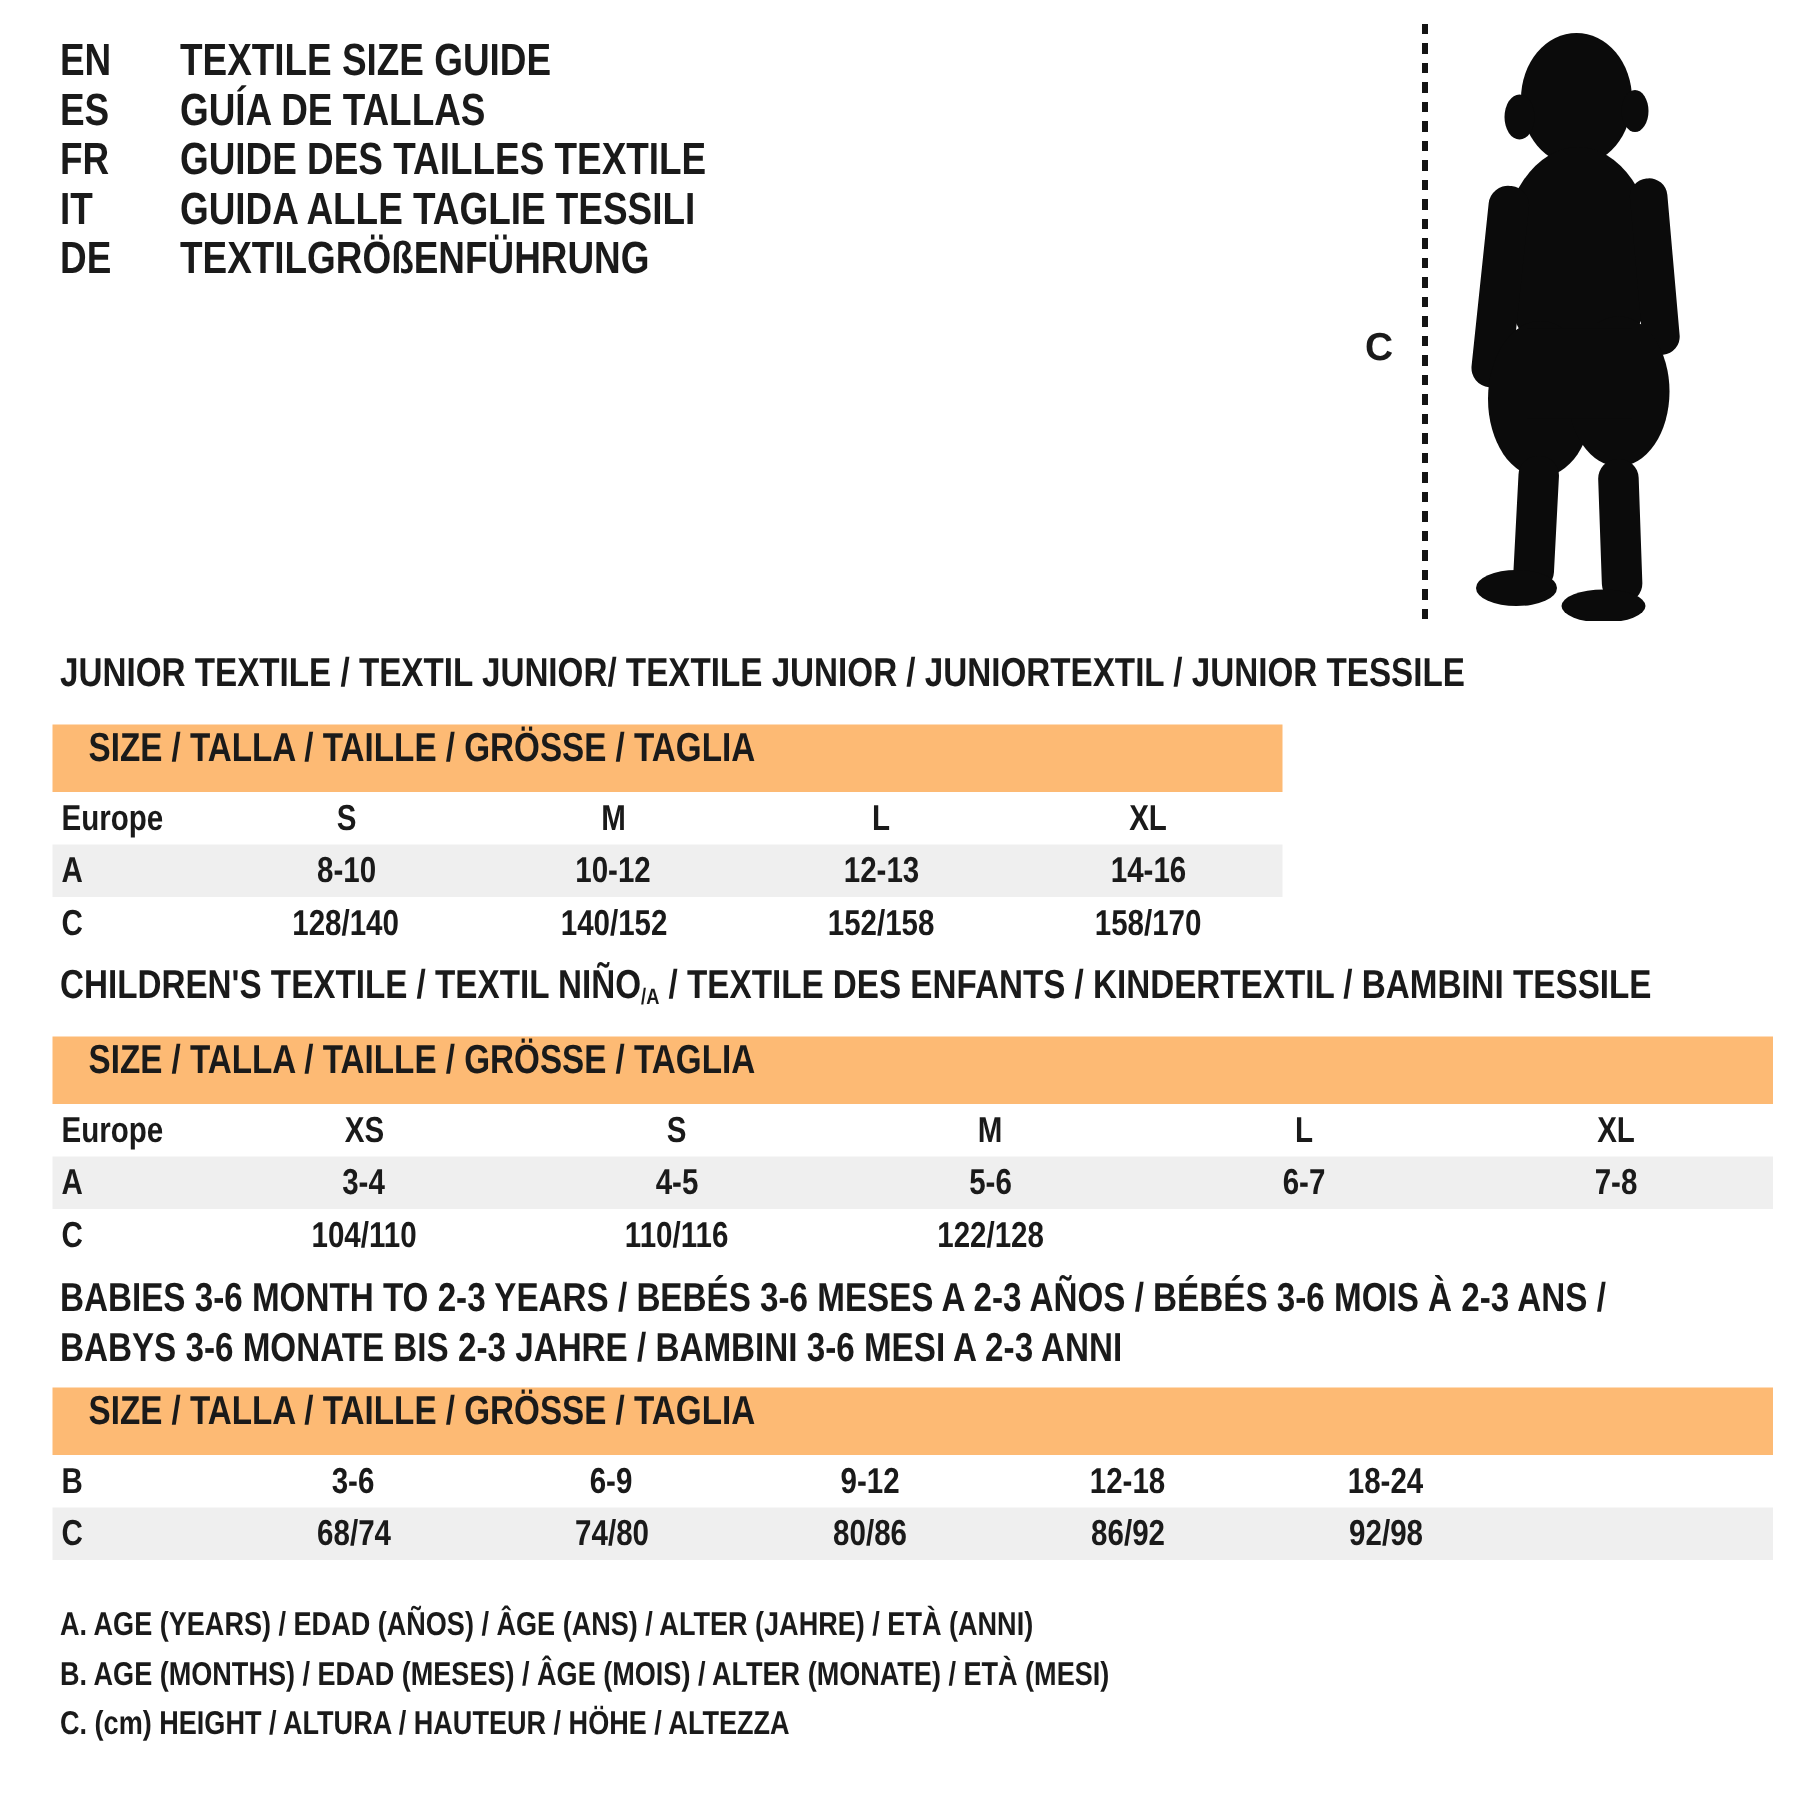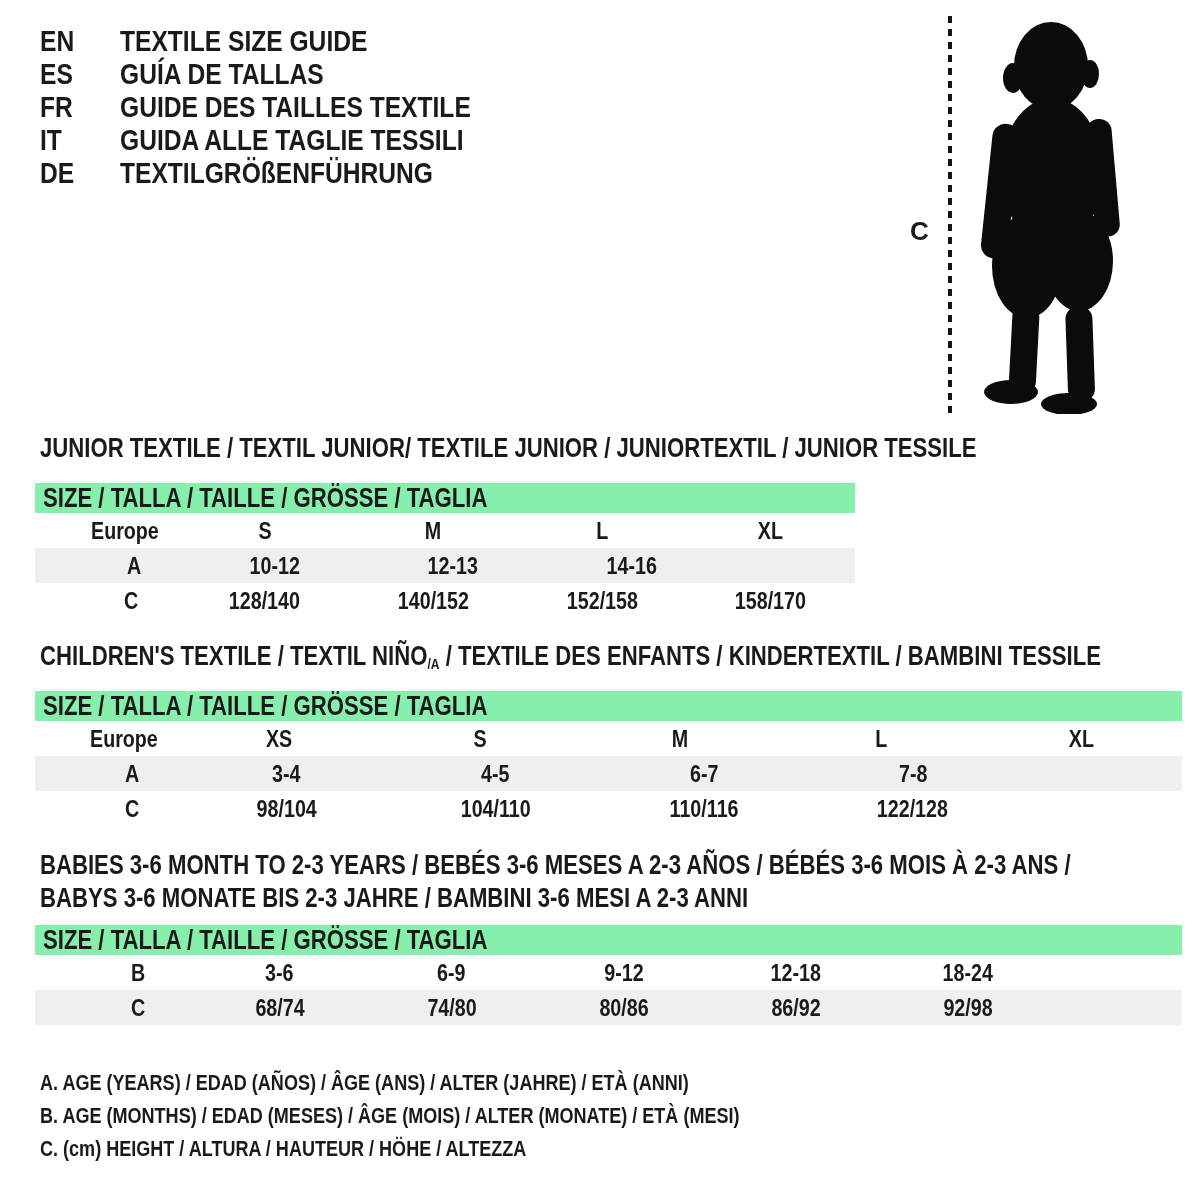--- a/index.html
+++ b/index.html
@@ -43,29 +43,29 @@
   .title-children { top: 640px; }
   .title-babies   { top: 849px; }
   .sub { font-size: 0.55em; vertical-align: -0.3em; }
 
   .sizetable { position: absolute; left: 35px; }
   .t-junior   { top: 483px; width: 820px; }
   .t-children { top: 691px; width: 1147px; }
   .t-babies   { top: 925px; width: 1147px; }
 
   .size-band {
-    height: 30px; line-height: 30px;
-    background: #86efac;
-    padding-left: 8px;
+    height: 45px; line-height: 30px;
+    background: #fdba74;
+    padding-left: 24px;
     font-size: 27px;
     overflow: hidden;
   }
   .trow { display: flex; height: 35px; line-height: 35px; font-size: 24px; }
   .trow.shaded { background: #efefef; }
-  .tlabel { text-align: center; padding-left: 6px; margin-left: 44px; }
+  .tlabel { text-align: left; padding-left: 6px; }
   .tcell  { text-align: center; }
   .t-junior   .tlabel { width: 13%; }  .t-junior   .tcell { width: 21.75%; }
   .t-children .tlabel { width: 9%;  }  .t-children .tcell { width: 18.2%;  }
   .t-babies   .tlabel { width: 10%; }  .t-babies   .tcell { width: 15%; text-align: center;    }
 
   
   .legend { position: absolute; left: 40px; top: 1066px; font-size: 22px; line-height: 33px; }
 </style>
 </head>
 <body>
@@ -120,20 +120,21 @@
   </div>
   <div class="trow">
     <div class="tlabel"><span class="cond">Europe</span></div>
     <div class="tcell center-cell"><span class="cond">S</span></div>
     <div class="tcell center-cell"><span class="cond">M</span></div>
     <div class="tcell center-cell"><span class="cond">L</span></div>
     <div class="tcell center-cell"><span class="cond">XL</span></div>
   </div>
   <div class="trow shaded">
     <div class="tlabel"><span class="cond">A</span></div>
+    <div class="tcell center-cell"><span class="cond">8-10</span></div>
     <div class="tcell center-cell"><span class="cond">10-12</span></div>
     <div class="tcell center-cell"><span class="cond">12-13</span></div>
     <div class="tcell center-cell"><span class="cond">14-16</span></div>
   </div>
   <div class="trow">
     <div class="tlabel"><span class="cond">C</span></div>
     <div class="tcell center-cell"><span class="cond">128/140</span></div>
     <div class="tcell center-cell"><span class="cond">140/152</span></div>
     <div class="tcell center-cell"><span class="cond">152/158</span></div>
     <div class="tcell center-cell"><span class="cond">158/170</span></div>
@@ -154,26 +155,26 @@
     <div class="tcell center-cell"><span class="cond">XS</span></div>
     <div class="tcell center-cell"><span class="cond">S</span></div>
     <div class="tcell center-cell"><span class="cond">M</span></div>
     <div class="tcell center-cell"><span class="cond">L</span></div>
     <div class="tcell center-cell"><span class="cond">XL</span></div>
   </div>
   <div class="trow shaded">
     <div class="tlabel"><span class="cond">A</span></div>
     <div class="tcell center-cell"><span class="cond">3-4</span></div>
     <div class="tcell center-cell"><span class="cond">4-5</span></div>
+    <div class="tcell center-cell"><span class="cond">5-6</span></div>
     <div class="tcell center-cell"><span class="cond">6-7</span></div>
     <div class="tcell center-cell"><span class="cond">7-8</span></div>
   </div>
   <div class="trow">
     <div class="tlabel"><span class="cond">C</span></div>
-    <div class="tcell center-cell"><span class="cond">98/104</span></div>
     <div class="tcell center-cell"><span class="cond">104/110</span></div>
     <div class="tcell center-cell"><span class="cond">110/116</span></div>
     <div class="tcell center-cell"><span class="cond">122/128</span></div>
   </div>
 </div>
 
 <div class="section-title title-babies">
   <div><span class="cond">BABIES 3-6 MONTH TO 2-3 YEARS / BEBÉS 3-6 MESES A 2-3 AÑOS / BÉBÉS 3-6 MOIS À 2-3 ANS /</span></div>
   <div><span class="cond">BABYS 3-6 MONATE BIS 2-3 JAHRE / BAMBINI 3-6 MESI A 2-3 ANNI</span></div>
 </div>

